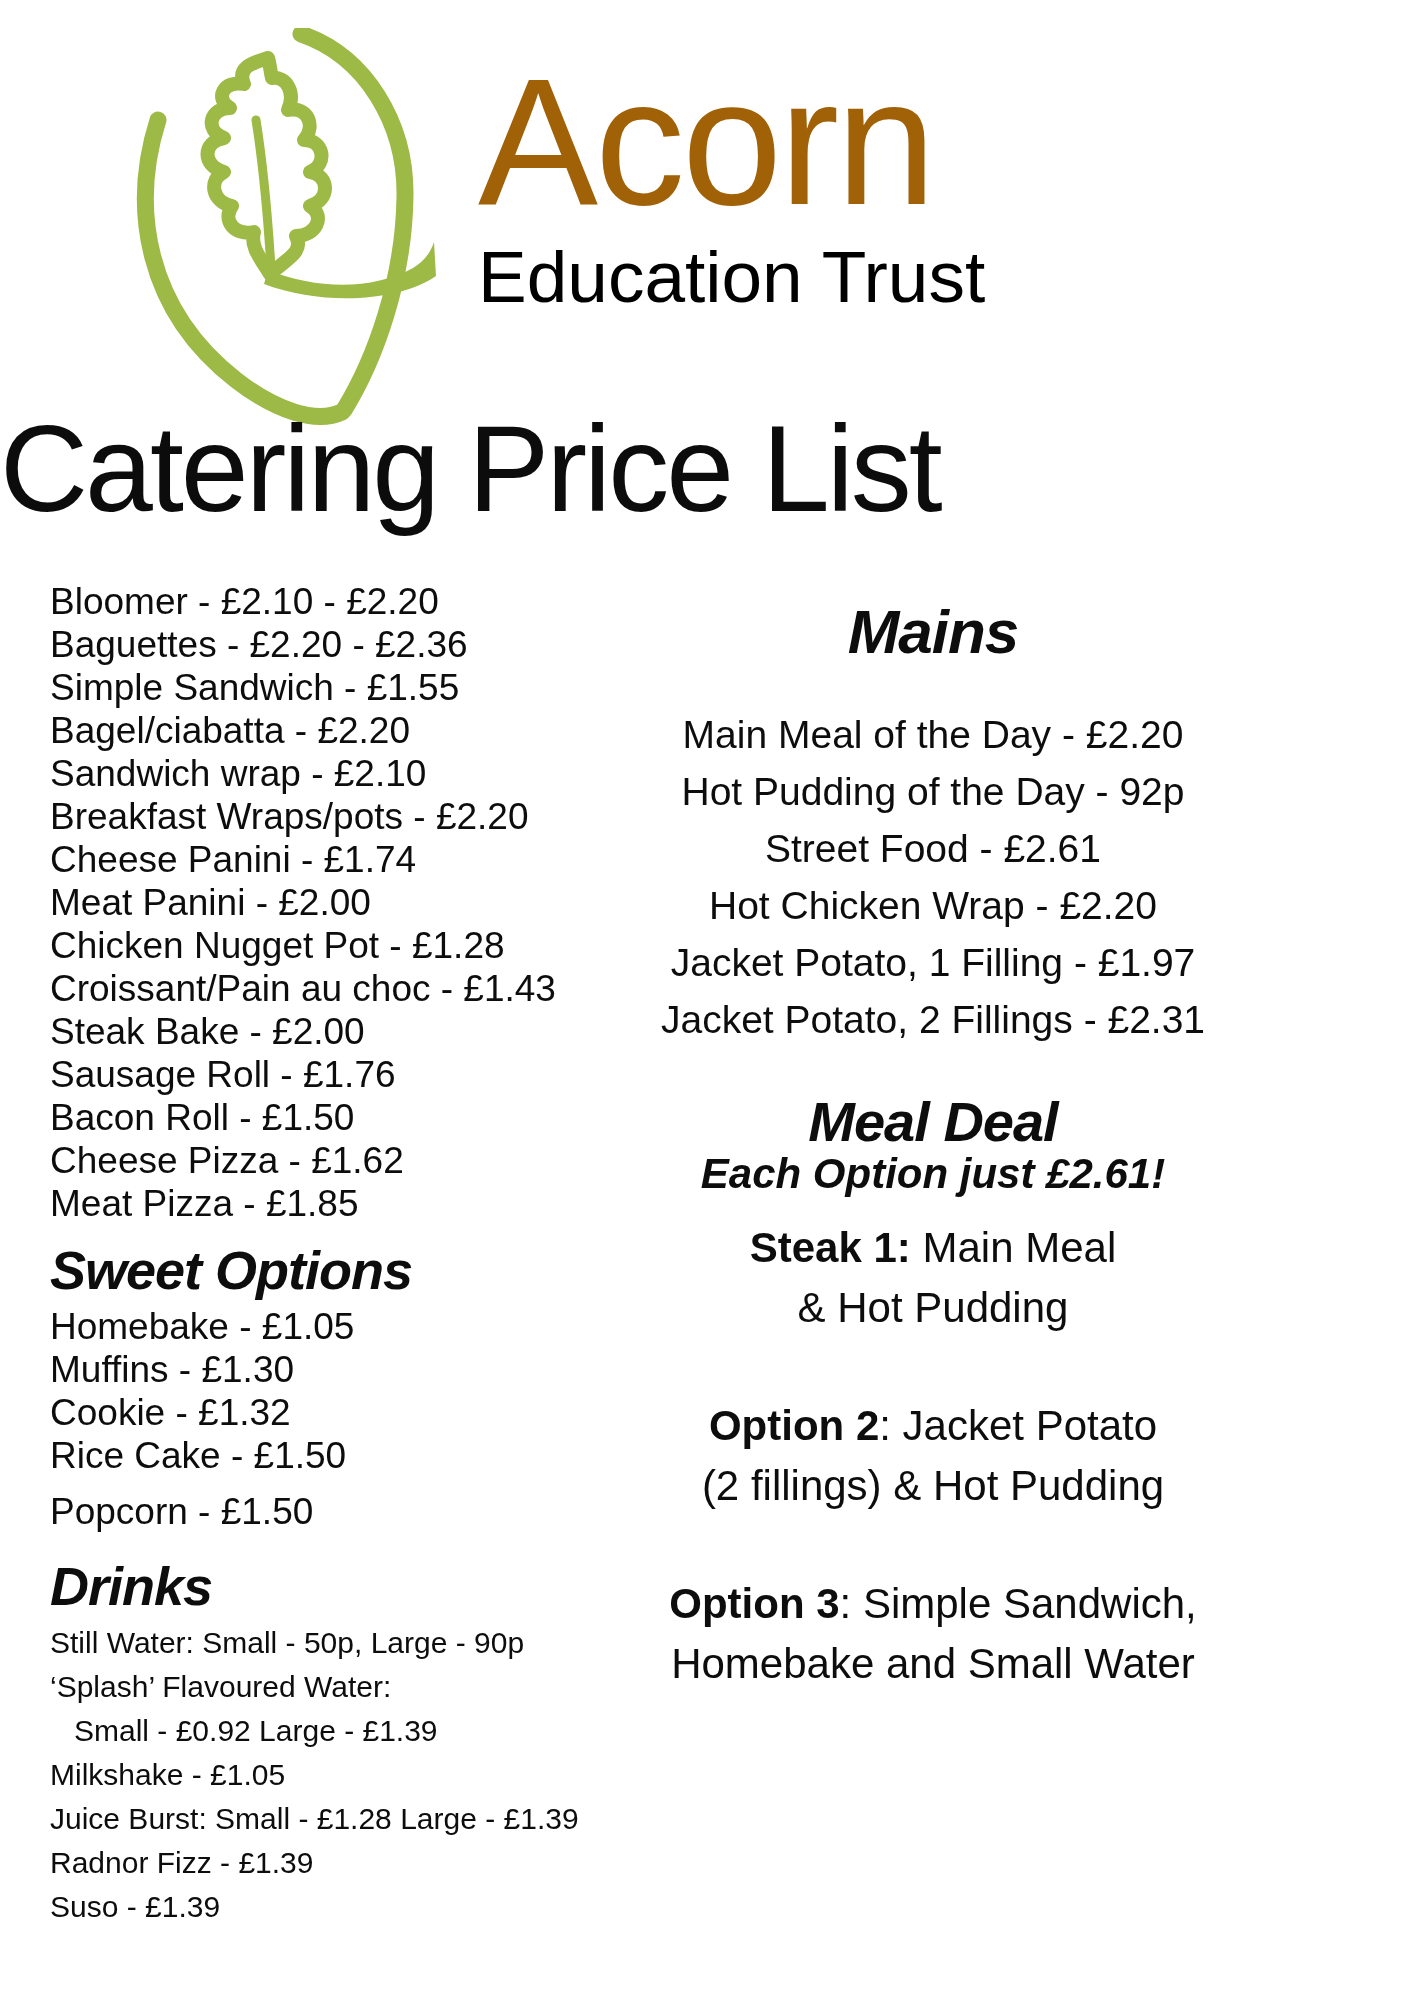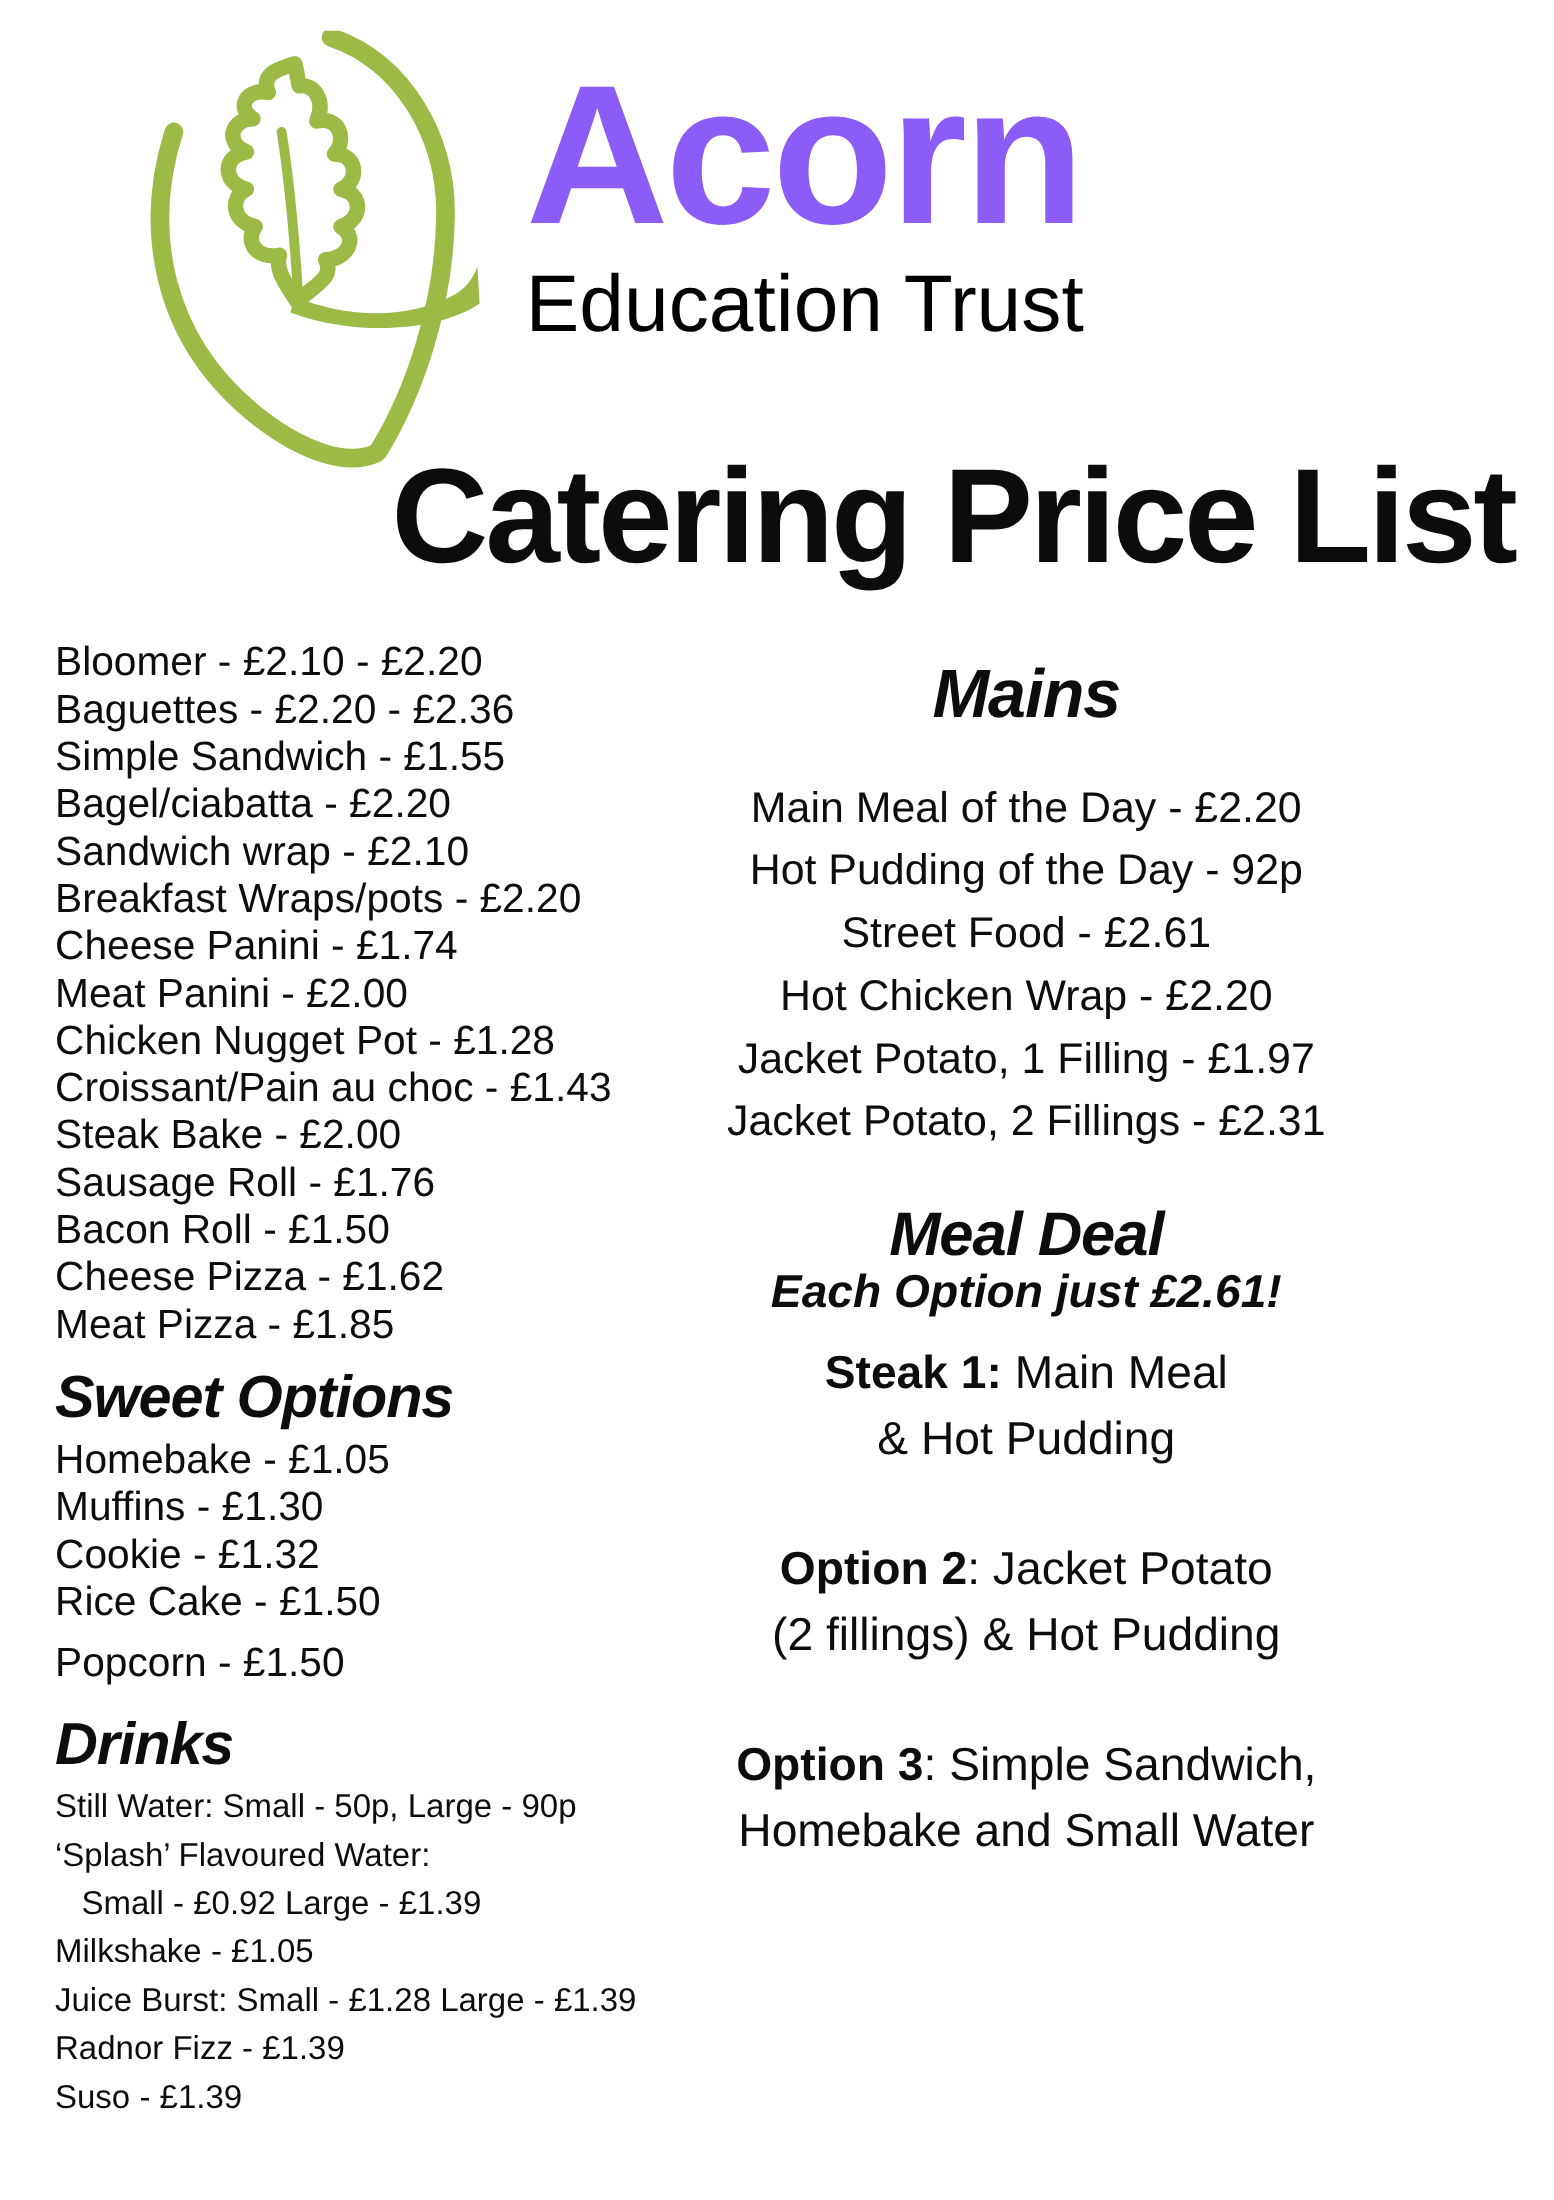--- a/index.html
+++ b/index.html
@@ -5,28 +5,28 @@
   html,body{margin:0;padding:0;background:#e8e8e8;}
   #page{
     position:relative;width:1413px;height:2000px;background:#ffffff;
     font-family:"Liberation Sans",sans-serif;color:#0d0d0d;overflow:hidden;
     margin:0 auto;
   }
   
   .logo-svg{position:absolute;left:118px;top:28px;width:345px;height:410px;}
   .brand{position:absolute;left:478px;top:52px;width:560px;}
   .brand-name{
-    font-size:180px;font-weight:bold;line-height:1;color:#8b5cf6;letter-spacing:-3px;
+    font-size:180px;font-weight:normal;line-height:1;color:#a16207;letter-spacing:-3px;
   }
   .brand-sub{
     font-size:73px;line-height:1;color:#000000;margin-top:8px;letter-spacing:0;
   }
   .page-title{
-    position:absolute;left:0;top:408px;width:1377px;text-align:right;
-    font-size:122px;font-weight:bold;letter-spacing:-3px;line-height:1;color:#0c0c0c;
+    position:absolute;left:0;top:408px;width:1377px;text-align:left;
+    font-size:122px;font-weight:normal;letter-spacing:-3px;line-height:1;color:#0c0c0c;
   }
   
   .col-left{position:absolute;left:50px;top:580px;width:620px;}
   .sec-heading{
     font-size:54px;font-weight:bold;font-style:italic;letter-spacing:-1px;
     line-height:1.15;margin:0 0 4px 0;
   }
   .menu-list{margin:0;}
   .menu-line{font-size:37px;line-height:43px;white-space:nowrap;}
   .sec-sweet .sec-heading{margin-top:14px;}

